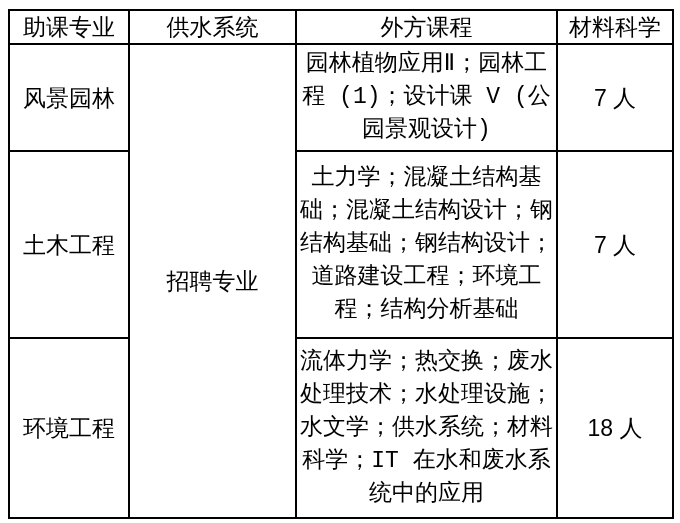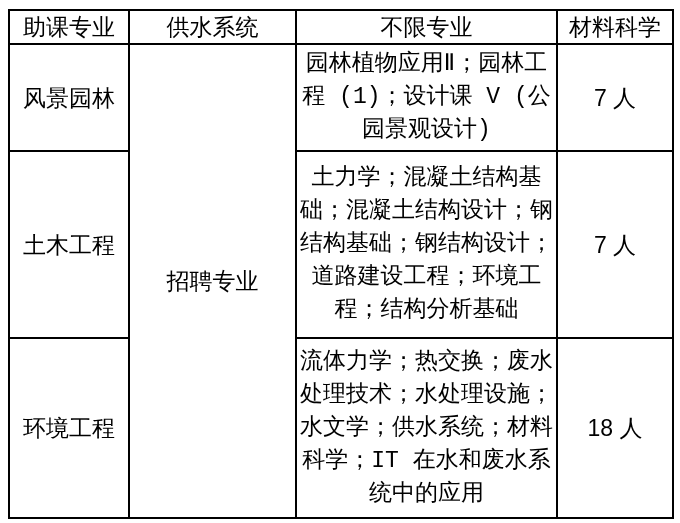--- a/index.html
+++ b/index.html
@@ -56,21 +56,21 @@
   <colgroup>
     <col style="width:120px">
     <col style="width:167px">
     <col style="width:261px">
     <col style="width:116px">
   </colgroup>
   <tbody>
     <tr class="header-row">
       <th>助课专业</th>
       <th>供水系统</th>
-      <th>不限专业</th>
+      <th>外方课程</th>
       <th>材料科学</th>
     </tr>
     <tr class="row-1">
       <td class="major-cell">风景园林</td>
       <td class="merged-cell" rowspan="3">招聘专业</td>
       <td class="courses-cell">园林植物应用Ⅱ；园林工程 (1)；设计课 V (公园景观设计)</td>
       <td class="count-cell">7 人</td>
     </tr>
     <tr class="row-2">
       <td class="major-cell">土木工程</td>

